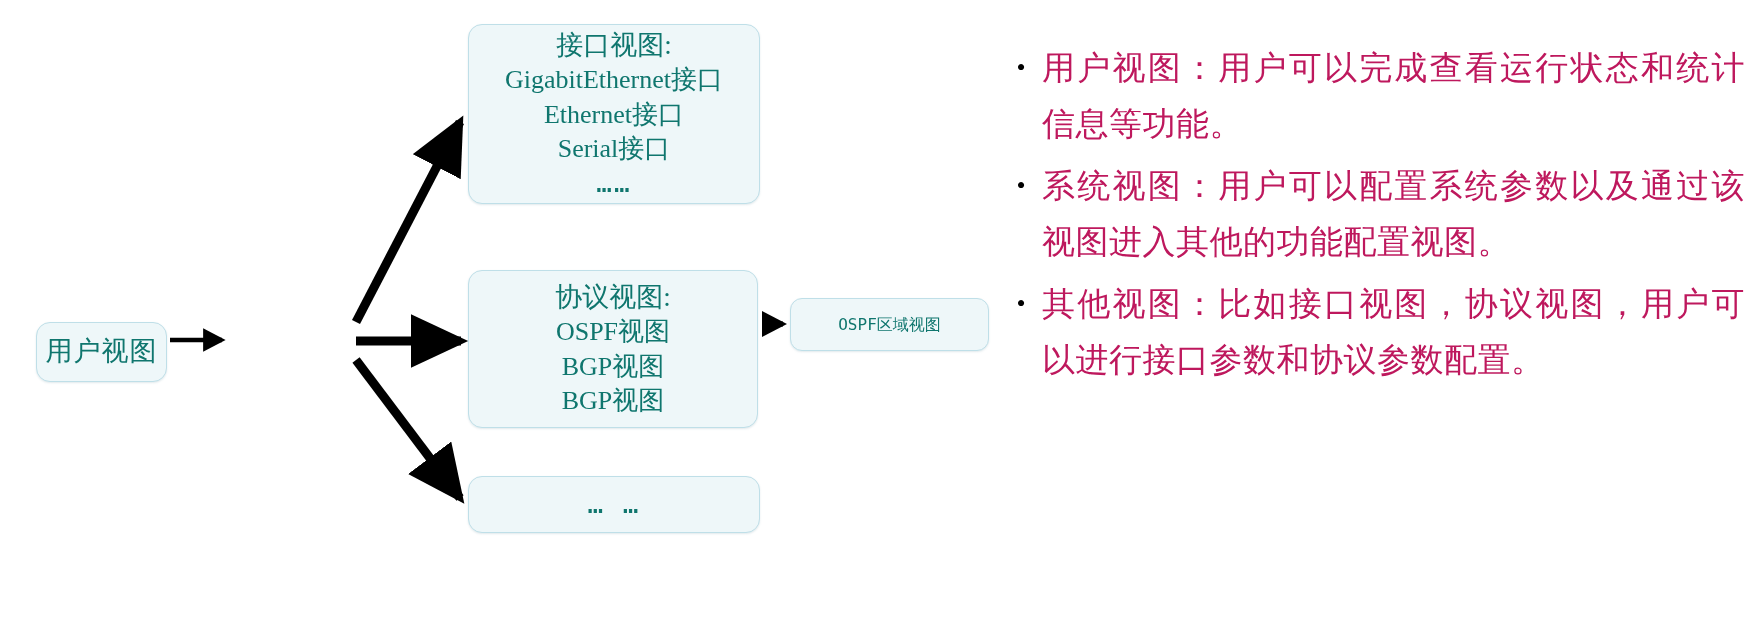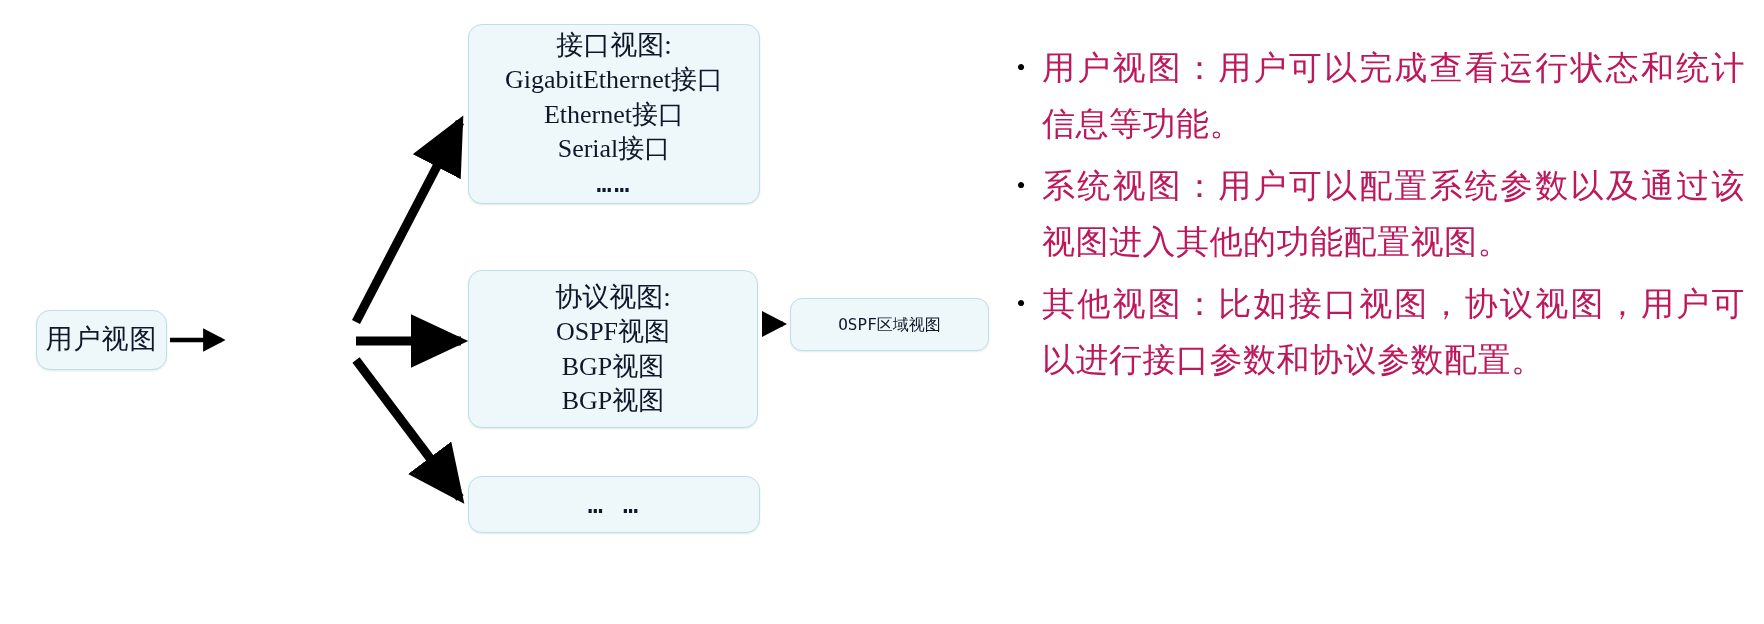--- a/index.html
+++ b/index.html
@@ -33,21 +33,21 @@
   .node {
     position: absolute;
     box-sizing: border-box;
     background: #eef7f9;
     border: 1.5px solid #bfdfe8;
     border-radius: 14px;
     display: flex;
     flex-direction: column;
     align-items: center;
     justify-content: center;
-    color: #0f172a;
+    color: #0f766e;
     text-align: center;
     box-shadow: 0 1px 2px rgba(140,170,185,0.25);
   }
 
   .node .line {
     display: block;
     white-space: nowrap;
     line-height: 1.32;
   }
 
@@ -67,21 +67,21 @@
   .line.cjk {
     font-family: "Liberation Serif", "DejaVu Serif", serif;
     font-size: 27px;
   }
   .line.dots {
     font-family: "DejaVu Sans Mono", "Liberation Mono", monospace;
     font-size: 26px;
     letter-spacing: 2px;
   }
 
-  #node-user   { left: 36px;  top: 310px; width: 131px; height: 60px; }
+  #node-user   { left: 36px;  top: 322px; width: 131px; height: 60px; }
   #node-system { left: 231px; top: 310px; width: 121px; height: 60px; }
 
   #node-interface { left: 468px; top: 24px;  width: 292px; height: 180px; }
   #node-protocol  { left: 468px; top: 270px; width: 290px; height: 158px; }
   #node-other     { left: 468px; top: 476px; width: 292px; height: 57px; }
   #node-ospf-area { left: 790px; top: 298px; width: 199px; height: 53px;
                     font-family: "DejaVu Sans Mono", "Liberation Mono", monospace;
                     font-size: 16px; border-radius: 12px; }
 
   

